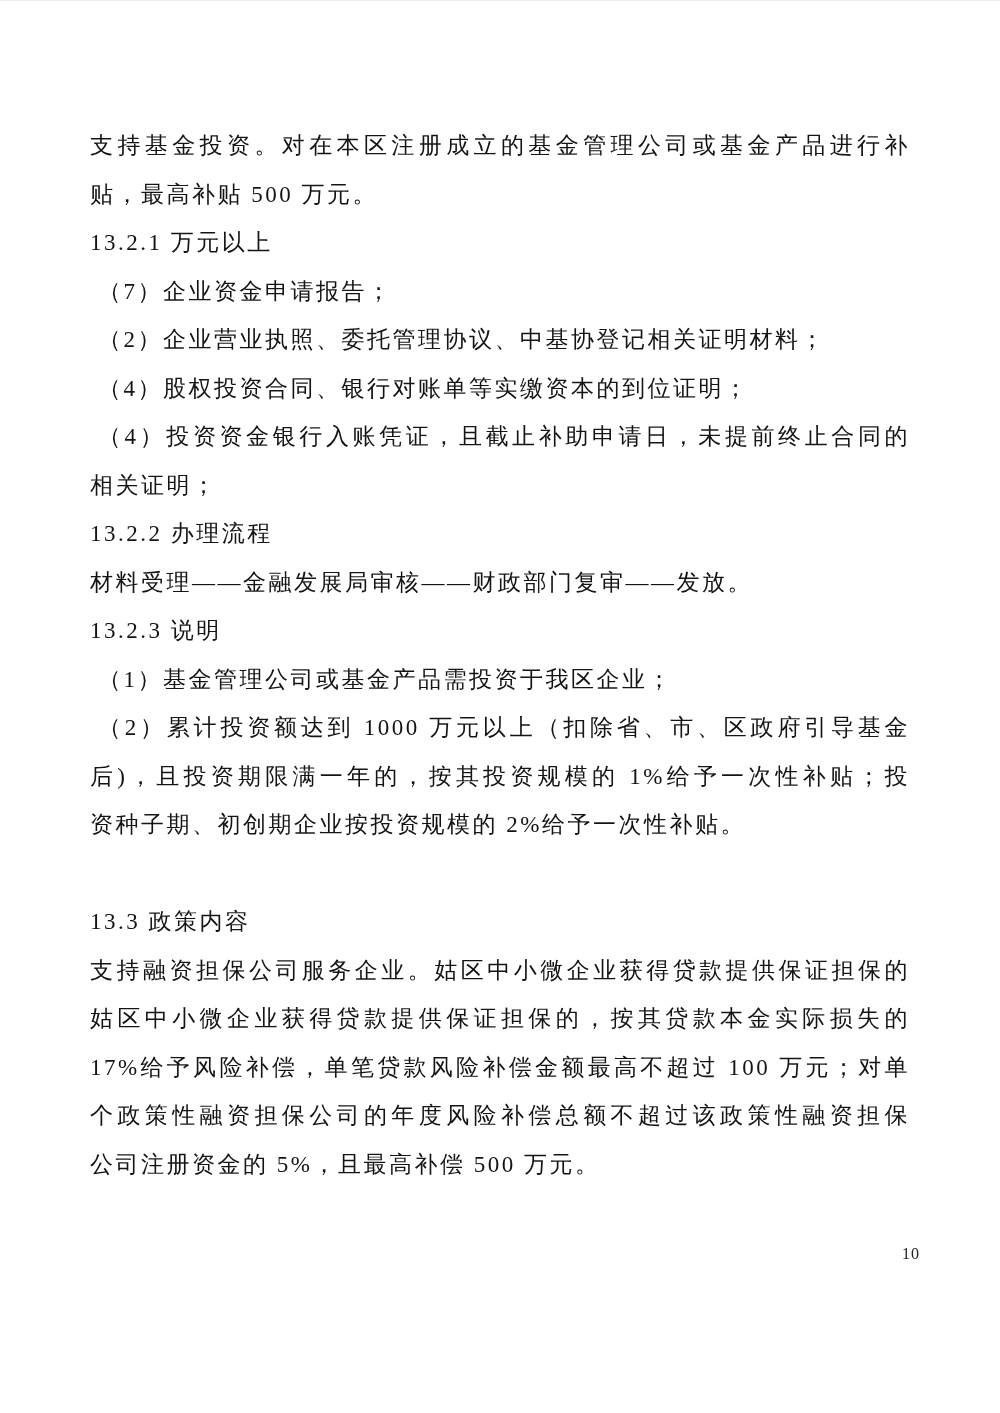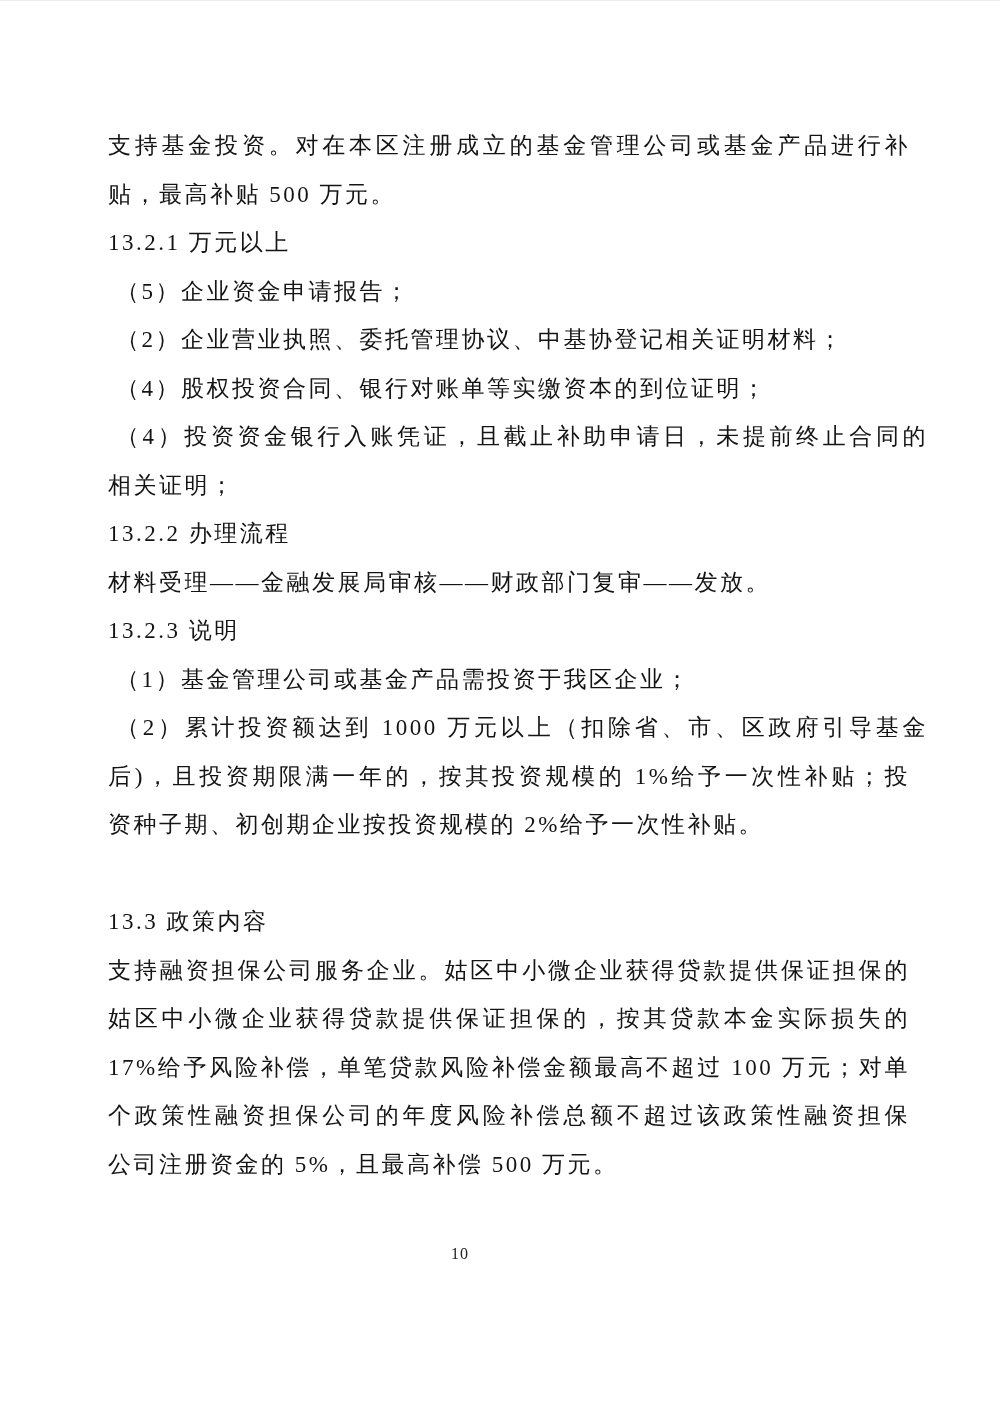--- a/index.html
+++ b/index.html
@@ -24,21 +24,20 @@
     left: 90px;
     width: 820px;
   }
   .line {
     height: 48.5px;
     line-height: 48.5px;
     font-size: 23px;
     letter-spacing: 2.5px;
     white-space: nowrap;
     text-align: left;
-    margin-left: 18px;
   }
   .line.jfull {
     white-space: normal;
     text-align: justify;
     text-align-last: justify;
   }
   .line.indent {
     padding-left: 8px;
   }
   .line.indent.jfull {
@@ -48,35 +47,35 @@
     font-weight: normal;
   }
   .line.spacer {
     
   }
   .footer {
     position: absolute;
     top: 1244px;
     left: 0;
     width: 920px;
-    text-align: center;
+    text-align: right;
     font-size: 16px;
     letter-spacing: 1px;
     color: #222222;
   }
 </style>
 </head>
 <body>
 
 <div class="page">
   <div class="content">
     <div class="line jfull">支持基金投资。对在本区注册成立的基金管理公司或基金产品进行补</div>
     <div class="line">贴，最高补贴 500 万元。</div>
     <div class="line">13.2.1 万元以上</div>
-    <div class="line indent">（5）企业资金申请报告；</div>
+    <div class="line indent">（7）企业资金申请报告；</div>
     <div class="line indent">（2）企业营业执照、委托管理协议、中基协登记相关证明材料；</div>
     <div class="line indent">（4）股权投资合同、银行对账单等实缴资本的到位证明；</div>
     <div class="line indent jfull">（4）投资资金银行入账凭证，且截止补助申请日，未提前终止合同的</div>
     <div class="line">相关证明；</div>
     <div class="line">13.2.2 办理流程</div>
     <div class="line">材料受理——金融发展局审核——财政部门复审——发放。</div>
     <div class="line">13.2.3 说明</div>
     <div class="line indent">（1）基金管理公司或基金产品需投资于我区企业；</div>
     <div class="line indent jfull">（2）累计投资额达到 1000 万元以上（扣除省、市、区政府引导基金</div>
     <div class="line jfull">后)，且投资期限满一年的，按其投资规模的 1%给予一次性补贴；投</div>

